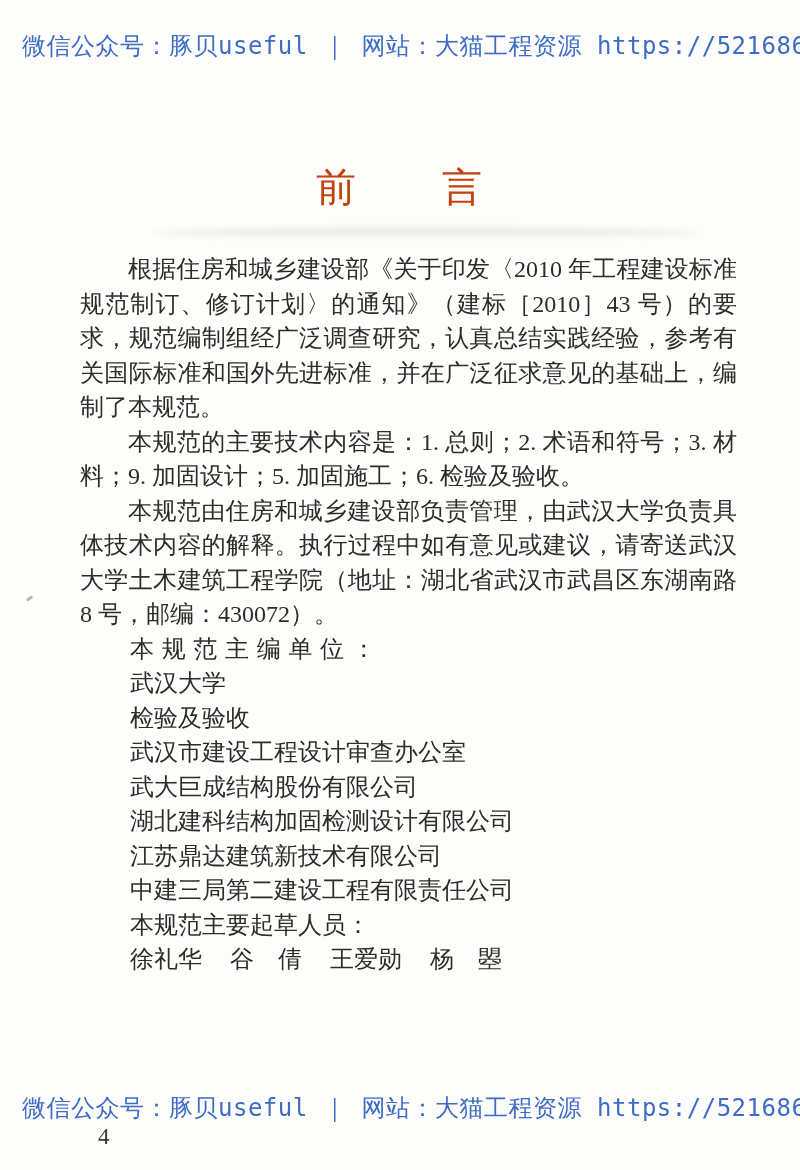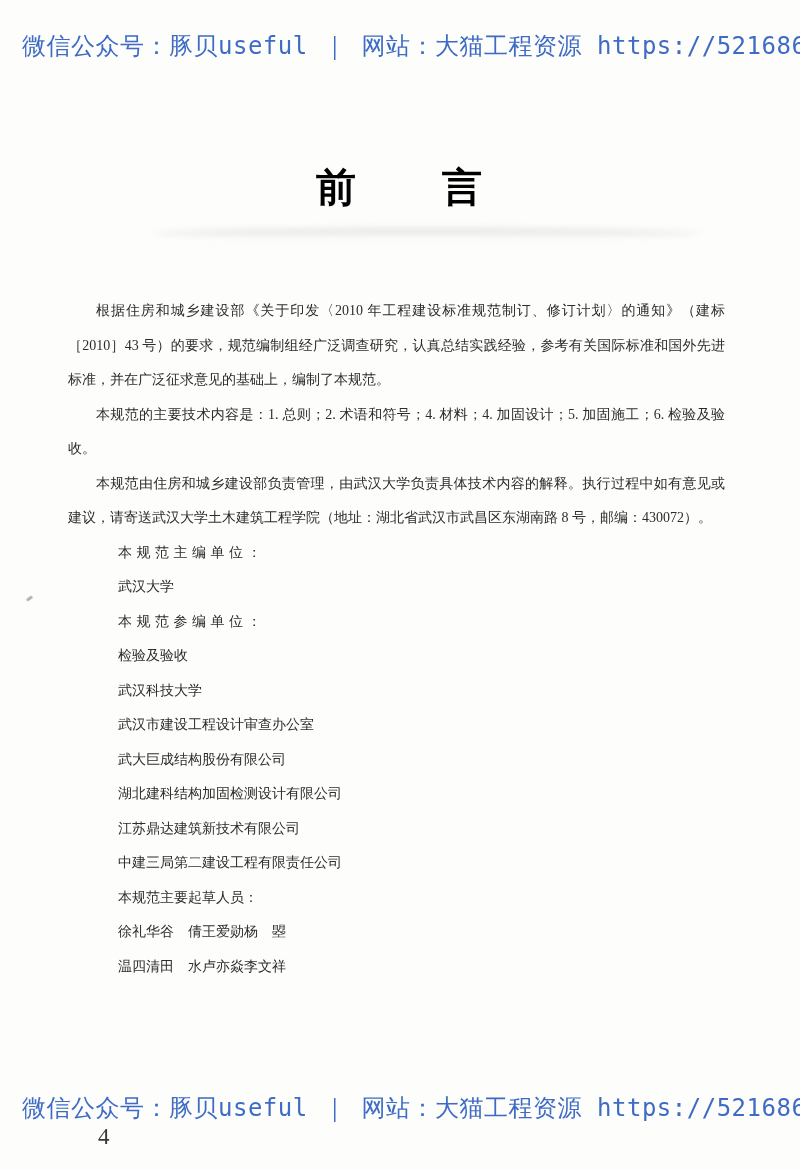--- a/index.html
+++ b/index.html
@@ -24,42 +24,41 @@
   .wm-top { top: 30px; }
   .wm-bottom { top: 1092px; }
   .title {
     position: absolute;
     top: 160px;
     left: 0;
     width: 100%;
     margin: 0;
     text-align: center;
     font-size: 40px;
-    font-weight: 700;
-    color: #000000;
+    font-weight: 400;
+    color: #c2410c;
     letter-spacing: 2px;
   }
   .title-shadow {
     position: absolute;
     top: 228px;
     left: 152px;
     width: 548px;
     height: 11px;
     background: linear-gradient(to bottom, rgba(110,108,102,0.20), rgba(255,255,255,0));
     border-radius: 50%;
     filter: blur(3px);
   }
   .body {
     position: absolute;
     top: 252px;
-    left: 68px;
+    left: 80px;
     width: 657px;
-    font-size: 14px;
+    font-size: 24px;
     line-height: 34.5px;
-    margin-top: 42px;
   }
   .body p {
     margin: 0;
     text-indent: 2em;
     text-align: justify;
   }
   .unit-row {
     display: flex;
     align-items: flex-start;
     padding-left: 50px;
@@ -68,21 +67,21 @@
   .unit-label {
     flex: 0 0 auto;
     width: 234px;
     white-space: nowrap;
   }
   .unit-label.spaced { letter-spacing: 0.32em; }
   .unit-values { flex: 1 1 auto; }
   .unit-item { white-space: nowrap; }
   .drafter-line {
     display: flex;
-    justify-content: flex-start;
+    justify-content: space-between;
     width: 372px;
     font-family: Liberation Serif, serif;
   }
   .page-number {
     position: absolute;
     left: 98px;
     top: 1124px;
     font-size: 23px;
     color: #3a3835;
   }
@@ -103,58 +102,50 @@
 
 <div class="page">
 
   <div class="watermark wm-top">微信公众号：豚贝useful ｜ 网站：大猫工程资源 https://521686.xyz/</div>
 
   <h1 class="title">前　　言</h1>
   <div class="title-shadow"></div>
 
   <div class="body">
     <p>根据住房和城乡建设部《关于印发〈2010 年工程建设标准规范制订、修订计划〉的通知》（建标［2010］43 号）的要求，规范编制组经广泛调查研究，认真总结实践经验，参考有关国际标准和国外先进标准，并在广泛征求意见的基础上，编制了本规范。</p>
-    <p>本规范的主要技术内容是：1. 总则；2. 术语和符号；4. 材料；4. 加固设计；5. 加固施工；6. 检验及验收。</p>
+    <p>本规范的主要技术内容是：1. 总则；2. 术语和符号；3. 材料；9. 加固设计；5. 加固施工；6. 检验及验收。</p>
     <p>本规范由住房和城乡建设部负责管理，由武汉大学负责具体技术内容的解释。执行过程中如有意见或建议，请寄送武汉大学土木建筑工程学院（地址：湖北省武汉市武昌区东湖南路 8 号，邮编：430072）。</p>
 
     <div class="unit-row">
       <span class="unit-label spaced">本规范主编单位：</span>
       <div class="unit-values">
         <div class="unit-item">武汉大学</div>
       </div>
     </div>
 
     <div class="unit-row">
-      <span class="unit-label spaced">本规范参编单位：</span>
       <div class="unit-values">
         <div class="unit-item">检验及验收</div>
-        <div class="unit-item">武汉科技大学</div>
         <div class="unit-item">武汉市建设工程设计审查办公室</div>
         <div class="unit-item">武大巨成结构股份有限公司</div>
         <div class="unit-item">湖北建科结构加固检测设计有限公司</div>
         <div class="unit-item">江苏鼎达建筑新技术有限公司</div>
         <div class="unit-item">中建三局第二建设工程有限责任公司</div>
       </div>
     </div>
 
     <div class="unit-row">
       <span class="unit-label">本规范主要起草人员：</span>
       <div class="unit-values">
         <div class="drafter-line">
           <span>徐礼华</span>
           <span>谷　倩</span>
           <span>王爱勋</span>
           <span>杨　曌</span>
         </div>
-        <div class="drafter-line">
-          <span>温四清</span>
-          <span>田　水</span>
-          <span>卢亦焱</span>
-          <span>李文祥</span>
-        </div>
       </div>
     </div>
   </div>
 
   <div class="watermark wm-bottom">微信公众号：豚贝useful ｜ 网站：大猫工程资源 https://521686.xyz/</div>
   <div class="page-number">4</div>
   <div class="scan-mark"></div>
 
 </div>
 

